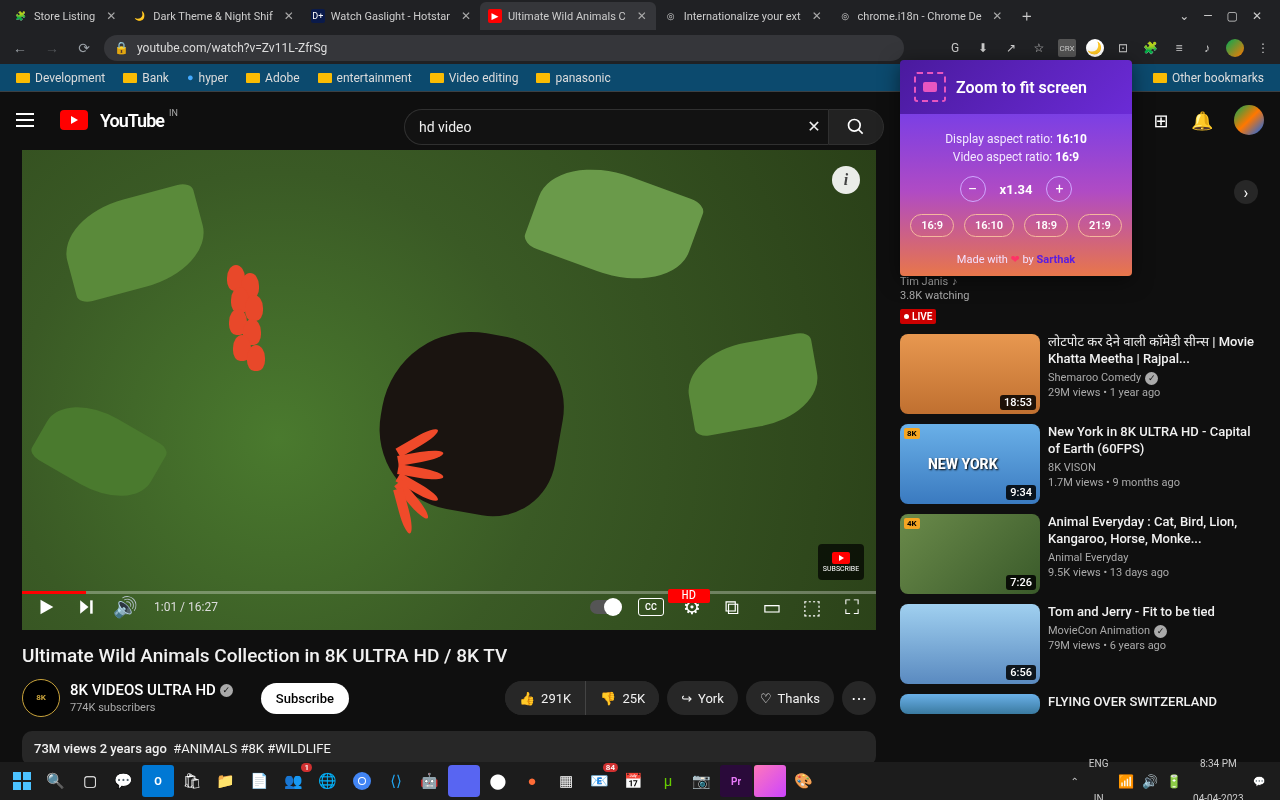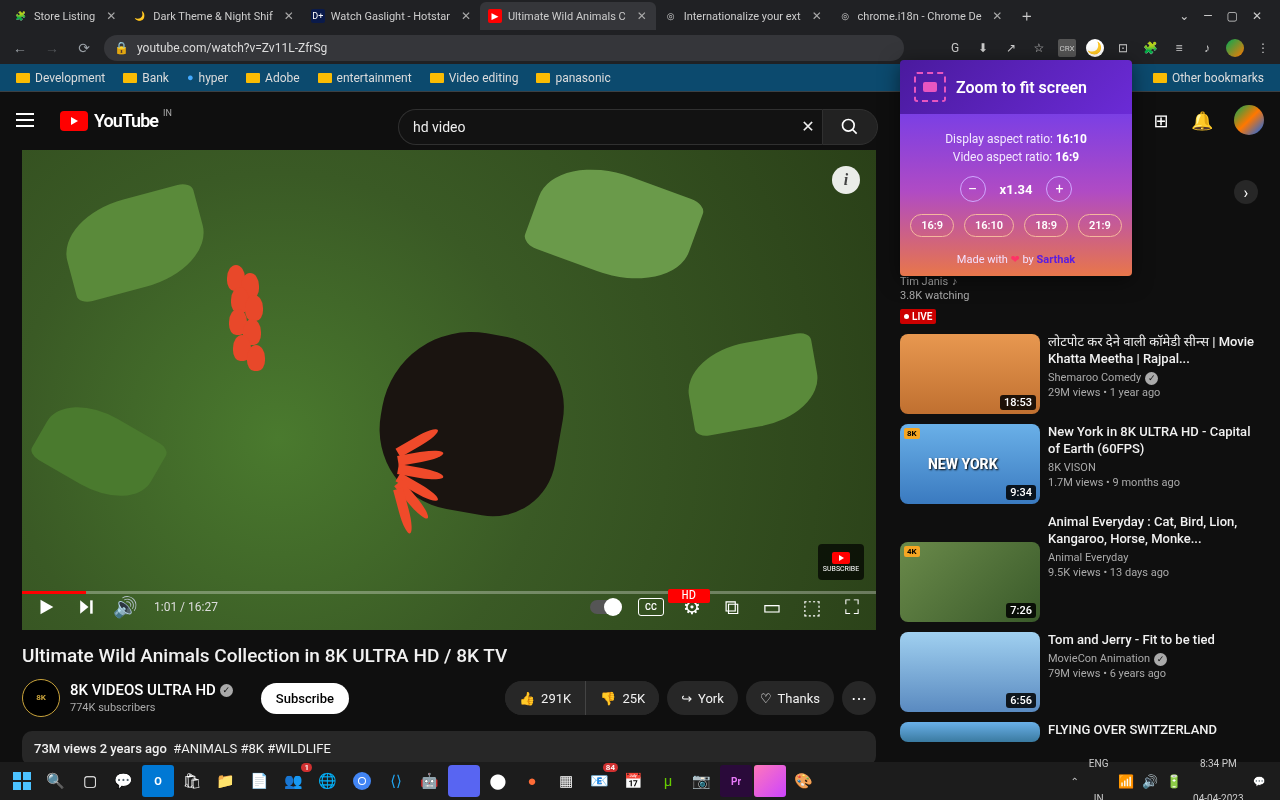--- a/index.html
+++ b/index.html
@@ -25,21 +25,21 @@
 
 .bookmarks-bar { height: 28px; display:flex; align-items:center; padding:0 10px; gap:6px; background:#0c4a6e; border-bottom:1px solid #3c4043; }
 .bm { display:flex; align-items:center; gap:5px; padding:2px 6px; font-size:12px; color:#dcdcdc; border-radius:4px; }
 .bm-folder { width:14px; height:10px; background:#fbbc04; border-radius:1px; }
 .other-bm { margin-left:auto; }
 
 
 .yt-header { height: 56px; background:#0f0f0f; display:flex; align-items:center; padding:0 16px; gap:20px; }
 .hamburger { width:24px; height:24px; display:flex; flex-direction:column; justify-content:center; gap:4px; cursor:pointer; }
 .hamburger div { height:2px; background:#fff; width:18px; }
-.yt-logo { display:flex; align-items:flex-end; gap:6px; position:relative; }
+.yt-logo { display:flex; align-items:center; gap:12px; position:relative; }
 .yt-icon { width:28px; height:20px; background:#ff0000; border-radius:4px; display:flex; align-items:center; justify-content:center; }
 .yt-icon::after { content:""; border-left:7px solid #fff; border-top:4px solid transparent; border-bottom:4px solid transparent; }
 .yt-text { font-size:18px; font-weight:600; letter-spacing:-1px; }
 .yt-in { font-size:9px; color:#aaa; position:absolute; top:-2px; right:-14px; }
 .search-wrap { flex:0 0 480px; margin-left:220px; display:flex;margin-top:13px; }
 .search-input { flex:1; height:36px; background:#121212; border:1px solid #303030; border-right:none; border-radius:18px 0 0 18px; padding:0 14px; color:#eee; font-size:14px; outline:none; }
 .search-btn { width:56px; height:36px; background:#222; border:1px solid #303030; border-radius:0 18px 18px 0; display:flex; align-items:center; justify-content:center; color:#eee; }
 .hdr-icons { margin-left:auto; display:flex; gap:20px; align-items:center; }
 .hdr-icon { width:22px; height:22px; display:flex; align-items:center; justify-content:center; color:#fff; font-size:18px; }
 .avatar { width:30px; height:30px; border-radius:50%; background:linear-gradient(135deg,#0a5,#f70,#06f); }
@@ -129,21 +129,21 @@
 
 .taskbar { position:absolute; bottom:0; left:0; right:0; height:38px; background:#1c1c1c; display:flex; align-items:center; padding:0 6px; gap:2px; }
 .tb-icon { width:32px; height:32px; border-radius:4px; display:flex; align-items:center; justify-content:center; font-size:15px; position:relative; }
 .tb-badge { position:absolute; top:-2px; right:-2px; background:#d03030; color:#fff; font-size:8px; padding:0 3px; border-radius:6px; font-weight:600; }
 .tray { margin-left:auto; display:flex; align-items:center; gap:10px; color:#ccc; font-size:10px; padding-right:8px; }
 .tray-block { display:flex; flex-direction:column; align-items:center; line-height:1.2;gap:23px; }
 .tray-icons { display:flex; gap:8px; font-size:13px; }
 .th2 { background:linear-gradient(180deg,#f5a030 0%,#d06a10 40%,#0a4a8a 70%); }
 .th3 { background:linear-gradient(180deg,#e89850,#c07030); }
 .th4 { background:linear-gradient(180deg,#6ab0e8 0%,#3a7ac0 100%); }
-.th5 { background:linear-gradient(135deg,#6a8a4a,#3a5a2a);margin-top:28px; }
+.th5 { background:linear-gradient(135deg,#6a8a4a,#3a5a2a); }
 .th6 { background:linear-gradient(180deg,#a0d0f0,#5a8ac0); }
 .th7 { background:linear-gradient(180deg,#6ab0e8,#3a7aa0); }
 
 .clear-x { width:28px; display:flex; align-items:center; justify-content:center; background:#121212; border-top:1px solid #303030; border-bottom:1px solid #303030; color:#eee; cursor:pointer; }
 </style>
 </head>
 <body>
 
 <div class="browser-top">
   <div class="tab-strip">

